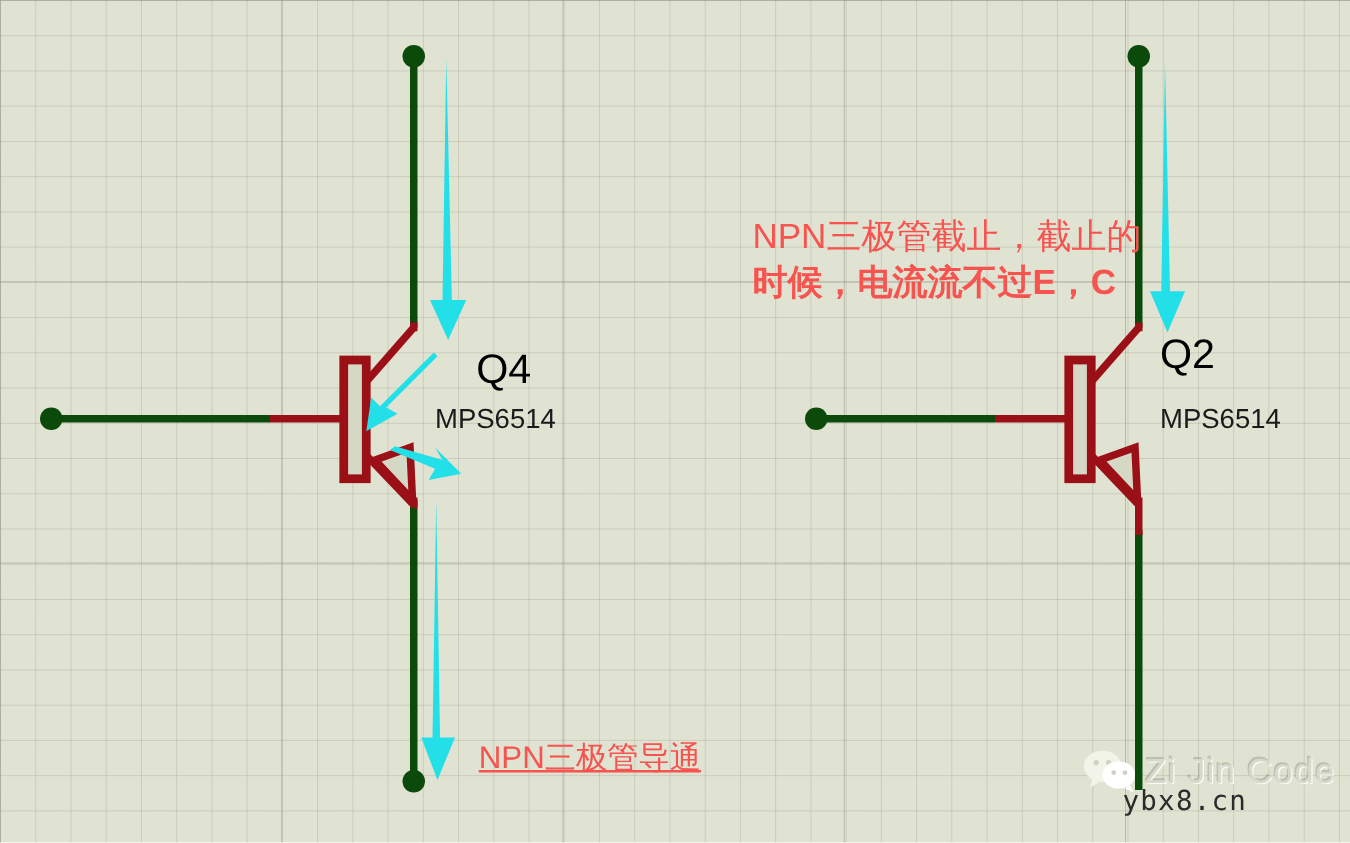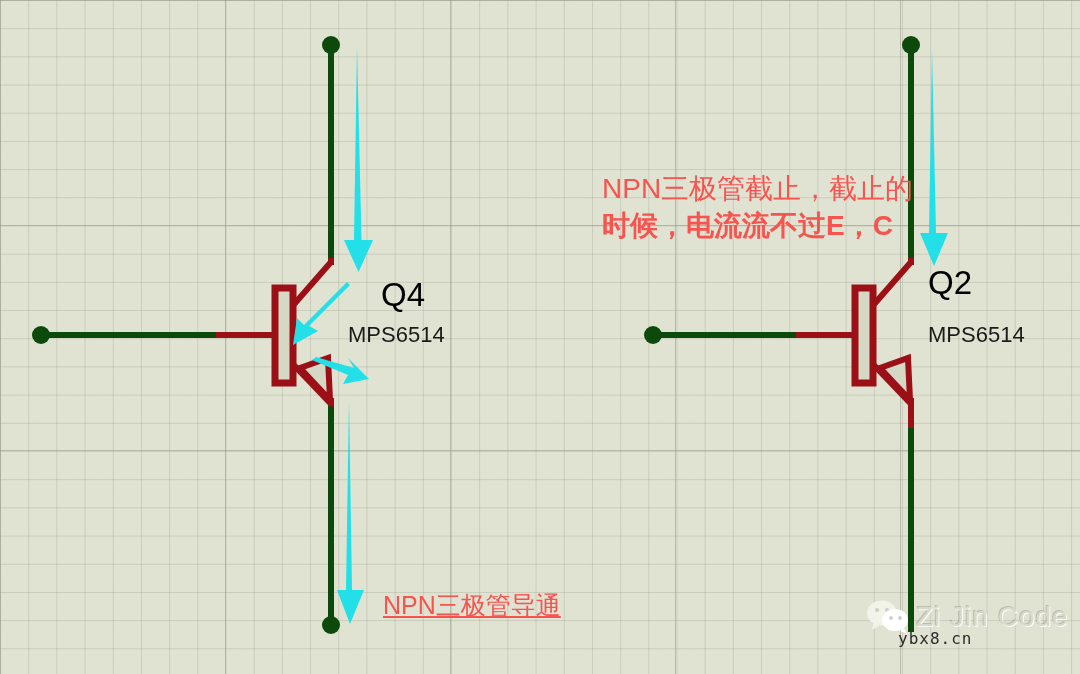--- a/index.html
+++ b/index.html
@@ -72,21 +72,21 @@
     text-shadow:
       1px 1px 0 rgba(255,255,255,0.85),
       -1px -1px 0 rgba(120,122,108,0.35);
     letter-spacing: 1px;
   }
   #wm-sub {
     position: absolute;
     left: 898px;
     top: 629px;
     font-family: "DejaVu Sans Mono", monospace;
-    font-size: 16px;
+    font-size: 22px;
     color: #2b2b2b;
     letter-spacing: 1px;
     user-select: none;
   }
 </style>
 </head>
 <body>
 
 <div id="canvas">
 

